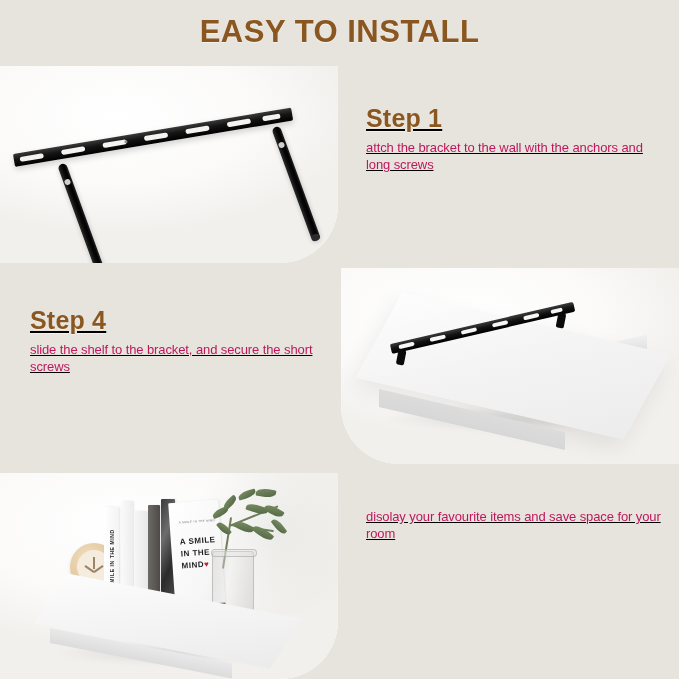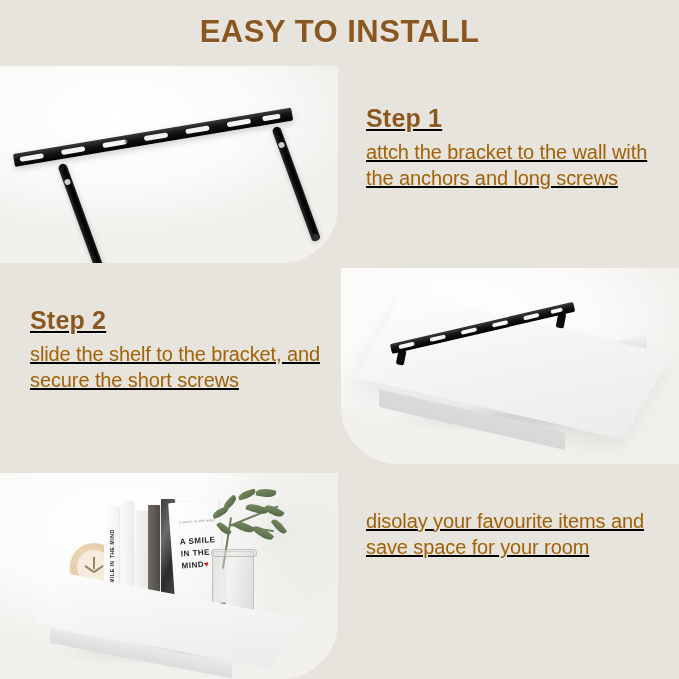--- a/index.html
+++ b/index.html
@@ -84,23 +84,23 @@
 
   .step-title {
     font-size: 25px;
     font-weight: bold;
     color: #8a5720;
     margin: 0 0 6px 0;
     letter-spacing: 0.2px;
     text-shadow: 0 1px 0 rgba(255,255,255,0.5);
   }
   .step-desc {
-    font-size: 20px;
+    font-size: 13px;
     line-height: 1.32;
-    color: #a16207;
+    color: #be185d;
     margin: 0;
     letter-spacing: -0.1px;
   }
 
   
   .bracket-wrap {
     position: absolute;
     left: 0; top: 0;
     width: 338px; height: 197px;
   }
@@ -493,21 +493,21 @@
         <div class="foot f-left"></div>
         <div class="foot f-right"></div>
       </div>
       <div class="shelf-side"></div>
       <div class="shelf-front"></div>
       <div class="shelf-top"></div>
     </div>
   </div>
 
   <div class="step-block" id="step-2">
-    <p class="step-title">Step 2</p>
+    <p class="step-title">Step 4</p>
     <p class="step-desc">slide the shelf to the bracket, and secure the short screws</p>
   </div>
 
   <div class="panel" id="panel-3">
     <div class="panel-bg"></div>
     <div class="styled-scene">
       <div class="s3-wall-shadow"></div>
       <div class="s3-shelf-shadow"></div>
 
       <div class="clock">

